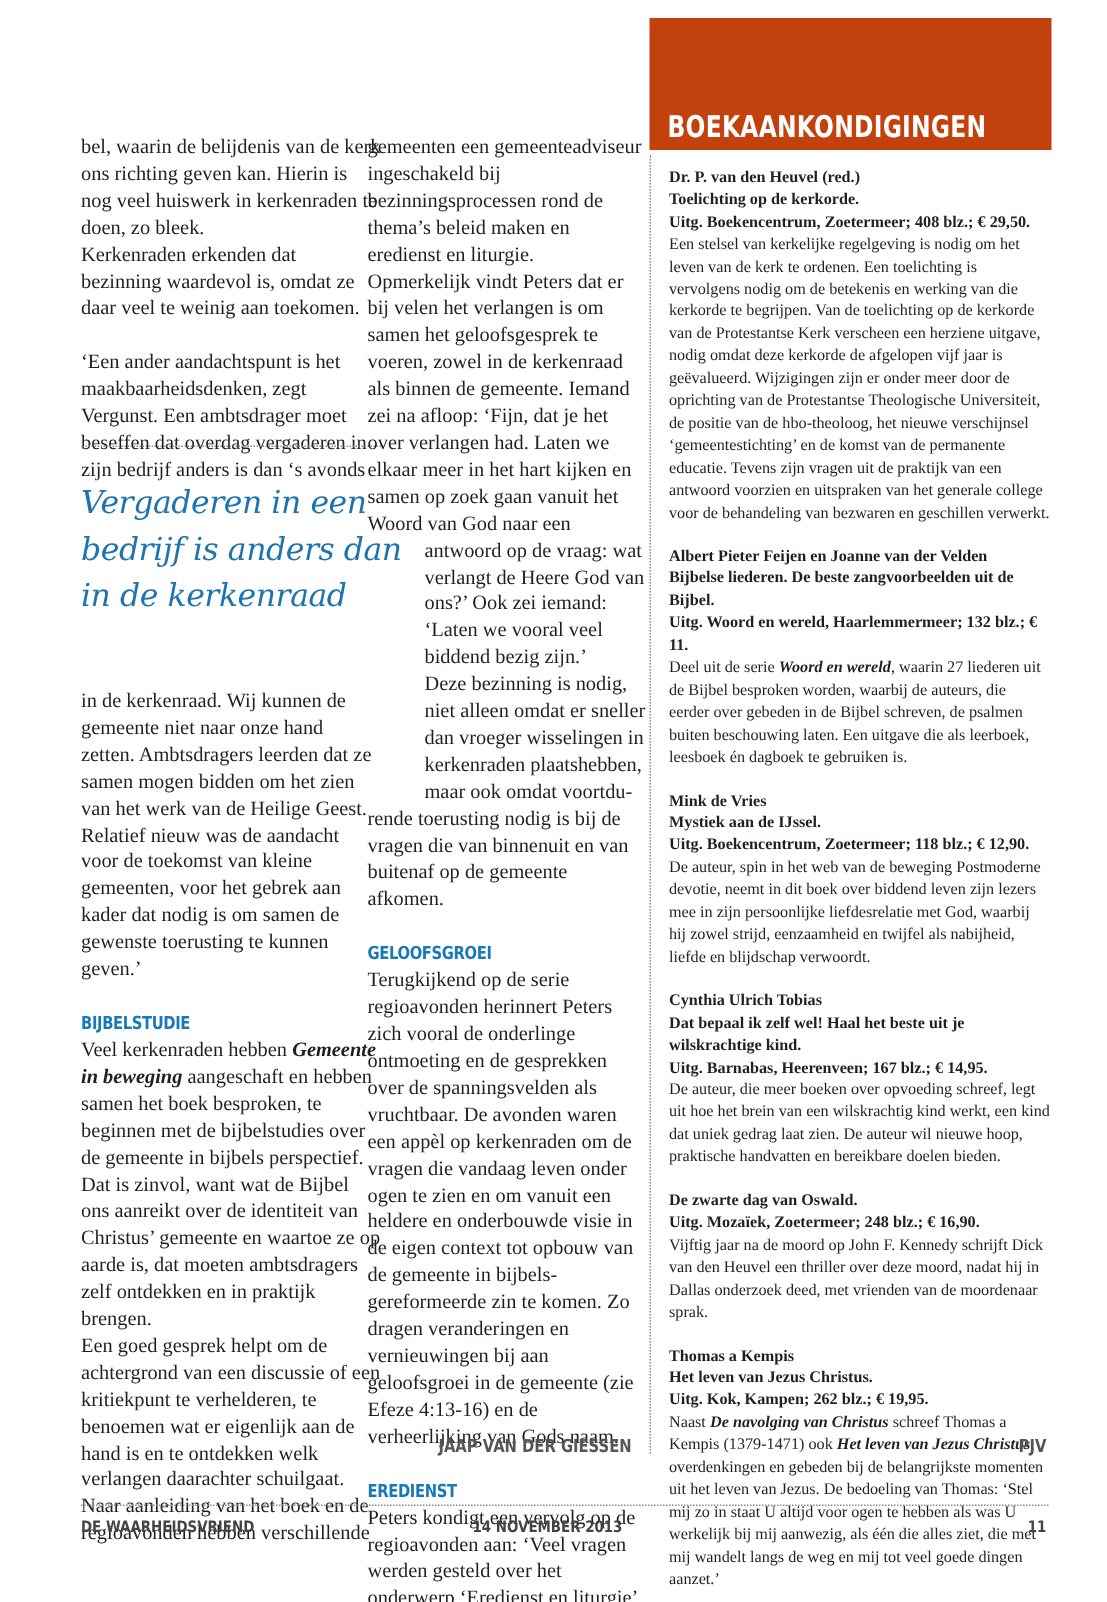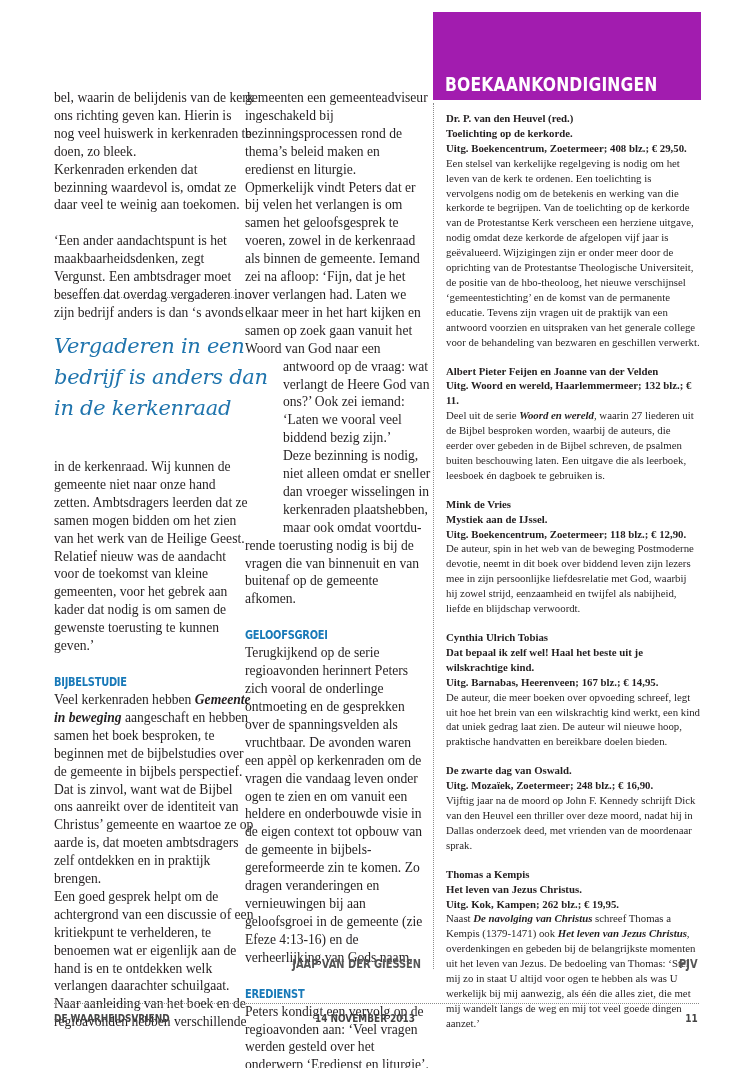--- a/index.html
+++ b/index.html
@@ -9,27 +9,27 @@
   .col p { margin: 0; }
   .col1 { left: 54px; top: 89px; width: 200px; }
   .col2 { left: 245px; top: 89px; width: 186px; }
   .col3 { left: 446px; top: 111px; width: 254px; font-size: 10.8px; line-height: 14.9px; }
   .gap { height: 18px; }
   .subhead { font-family: "DejaVu Sans", "Liberation Sans", sans-serif; font-weight: bold;
              color: #1879b8; font-size: 12px; letter-spacing: -0.3px; line-height: 18px;
              transform: scaleX(0.82); transform-origin: left; }
   .dotted-h { position: absolute; border-top: 1px dotted #8a8a8a; height: 0; }
   .dotted-v { position: absolute; border-left: 1px dotted #8a8a8a; width: 0; }
-  .pullquote { position: absolute; left: 54px; top: 331px; width: 200px;
+  .pullquote { position: absolute; left: 54px; top: 320px; width: 200px;
                font-family: "DejaVu Serif", "Liberation Serif", serif; font-style: italic;
                color: #1f74ad; font-size: 21px; line-height: 31px; letter-spacing: -0.3px; }
   .pullquote div { white-space: nowrap; }
   .col1b { left: 54px; top: 458px; width: 200px; }
   .indent-block { margin-left: 38px; }
-  .header-box { position: absolute; left: 433px; top: 12px; width: 268px; height: 88px; background: #a21caf; }
+  .header-box { position: absolute; left: 433px; top: 12px; width: 268px; height: 88px; background: #c2410c; }
   .header-title { position: absolute; left: 12px; bottom: 4px; color: #ffffff;
                   font-family: "DejaVu Sans", "Liberation Sans", sans-serif; font-weight: bold;
                   font-size: 20px; letter-spacing: 0.2px; transform: scaleX(0.78); transform-origin: left; white-space: nowrap; }
   .bk-bold { font-weight: bold; }
   .book { margin-bottom: 14px; }
   .byline { position: absolute; font-family: "DejaVu Sans", "Liberation Sans", sans-serif; font-weight: bold;
             color: #555; font-size: 12px; transform: scaleX(0.82); transform-origin: right; white-space: nowrap; }
   .footer { position: absolute; top: 1012px; font-family: "DejaVu Sans", "Liberation Sans", sans-serif;
             font-weight: bold; color: #444; font-size: 10.5px; transform: scaleX(0.85); white-space: nowrap; }
   i { font-style: italic; font-weight: bold; }
@@ -88,20 +88,21 @@
 
 <div class="col col3">
   <div class="book">
     <div class="bk-bold">Dr. P. van den Heuvel (red.)</div>
     <div class="bk-bold">Toelichting op de kerkorde.</div>
     <div class="bk-bold">Uitg. Boekencentrum, Zoetermeer; 408 blz.; € 29,50.</div>
     <div>Een stelsel van kerkelijke regelgeving is nodig om het leven van de kerk te ordenen. Een toelichting is vervolgens nodig om de betekenis en werking van die kerkorde te begrijpen. Van de toelichting op de kerkorde van de Protestantse Kerk verscheen een herziene uitgave, nodig omdat deze kerkorde de afgelopen vijf jaar is geëvalueerd. Wijzigingen zijn er onder meer door de oprichting van de Protestantse Theologische Universiteit, de positie van de hbo-theoloog, het nieuwe verschijnsel ‘gemeentestichting’ en de komst van de permanente educatie. Tevens zijn vragen uit de praktijk van een antwoord voorzien en uitspraken van het generale college voor de behandeling van bezwaren en geschillen verwerkt.</div>
   </div>
   <div class="book">
     <div class="bk-bold">Albert Pieter Feijen en Joanne van der Velden</div>
+    <div class="bk-bold">Bijbelse liederen. De beste zangvoorbeelden uit de Bijbel.</div>
     <div class="bk-bold">Uitg. Woord en wereld, Haarlemmermeer; 132 blz.; € 11.</div>
     <div><span>Deel uit de serie </span><i>Woord en wereld</i><span>, waarin 27 liederen uit de Bijbel besproken worden, waarbij de auteurs, die eerder over gebeden in de Bijbel schreven, de psalmen buiten beschouwing laten. Een uitgave die als leerboek, leesboek én dagboek te gebruiken is.</span></div>
   </div>
   <div class="book">
     <div class="bk-bold">Mink de Vries</div>
     <div class="bk-bold">Mystiek aan de IJssel.</div>
     <div class="bk-bold">Uitg. Boekencentrum, Zoetermeer; 118 blz.; € 12,90.</div>
     <div>De auteur, spin in het web van de beweging Postmoderne devotie, neemt in dit boek over biddend leven zijn lezers mee in zijn persoonlijke liefdesrelatie met God, waarbij hij zowel strijd, eenzaamheid en twijfel als nabijheid, liefde en blijdschap verwoordt.</div>
   </div>
   <div class="book">

